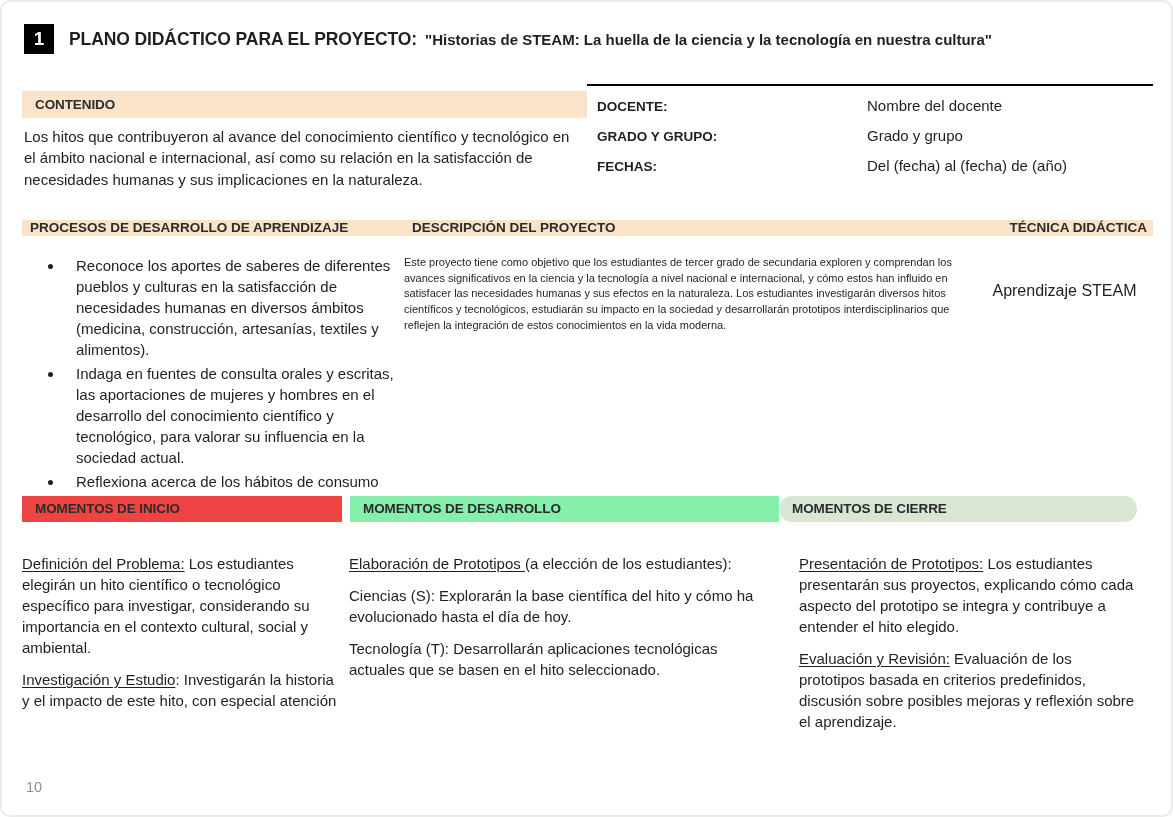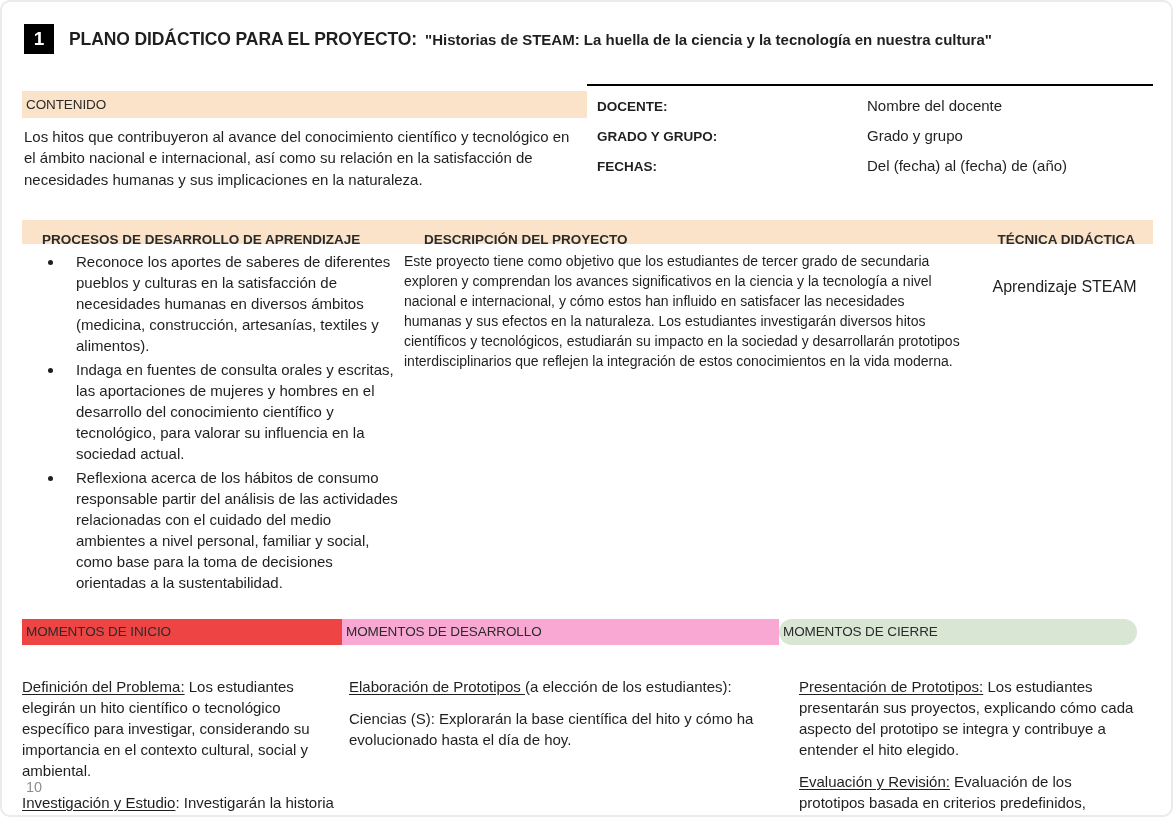--- a/index.html
+++ b/index.html
@@ -24,49 +24,49 @@
     font-weight: bold; font-size: 19px;
     display: flex; align-items: center; justify-content: center;
     flex: 0 0 auto;
   }
   .title-wrap { display: flex; align-items: baseline; }
   .doc-title { font-size: 17.5px; font-weight: bold; letter-spacing: -0.1px; white-space: nowrap; }
   .doc-subtitle { font-size: 15px; font-weight: bold; margin-left: 8px; white-space: nowrap; }
 
   
   .band {
-    font-weight: normal; font-size: 13.5px; color: #2b2b2b;
-    display: flex; align-items: center; padding: 0 4px;
+    font-weight: bold; font-size: 13.5px; color: #2b2b2b;
+    display: flex; align-items: center; padding: 0 13px;
     letter-spacing: -0.1px;
   }
   .band-peach { background: #fbe3c9; }
   .band-pink  { background: #ef4444; }
-  .band-blue  { background: #f9a8d4; }
+  .band-blue  { background: #86efac; margin-left: 8px; }
   .band-green { background: #d9e6d3; border-radius: 13px; }
 
   
   .row-top { display: grid; grid-template-columns: 565px 1fr; margin-bottom: 18px; min-height: 112px; }
   .contenido-col { margin-top: 7px; }
   .contenido-col .band { height: 27px; }
   .contenido-text { margin: 8px 2px 12px 2px; font-size: 15px; line-height: 1.42; max-width: 560px; }
 
   .info-col { border-top: 2px solid #000; padding: 11px 4px 0 10px; }
   .info-row { display: grid; grid-template-columns: 270px 1fr; align-items: baseline; margin-bottom: 13px; }
   .info-label { font-weight: bold; font-size: 13.5px; }
   .info-value { font-size: 15px; }
 
   
-  .mid-band { display: grid; grid-template-columns: 382px 572px 1fr; height: 16px; padding: 12px; }
+  .mid-band { display: grid; grid-template-columns: 382px 572px 1fr; height: 16px; padding: 0; }
   .mid-band .cell { display: flex; align-items: center; padding-left: 8px; font-weight: bold; font-size: 13.5px; color: #2b2b2b; }
   .mid-band .cell.right { justify-content: flex-end; padding-right: 6px; padding-left: 0; }
 
-  .mid-body { display: grid; grid-template-columns: 382px 572px 1fr; height: 375px; overflow: hidden; padding-top: 7px; }
+  .mid-body { display: grid; grid-template-columns: 382px 572px 1fr; height: 260px; overflow: hidden; padding-top: 19px; }
   .procesos-list { margin: 0; padding-left: 42px; font-size: 15px; line-height: 1.4; }
   .procesos-list li { padding-left: 12px; margin-bottom: 3px; }
-  .descripcion-text { font-size: 14px; line-height: 1.43; padding-right: 14px; }
+  .descripcion-text { font-size: 11px; line-height: 1.43; padding-right: 14px; }
   .tecnica-value { text-align: center; padding-top: 27px; font-size: 16px; }
 
   
   .bands3 { display: grid; grid-template-columns: 320px 437px 358px; height: 26px; }
   .cols3 { display: grid; grid-template-columns: 327px 440px 1fr; margin-top: 31px; }
   .mcol { overflow: hidden; }
   .mcol-1 { padding-right: 6px; }
   .mcol-2 { padding-right: 30px; }
   .mcol-3 { padding-left: 10px; padding-right: 18px; }
   .mpara { margin: 0 0 11px 0; font-size: 15px; line-height: 1.4; }
@@ -131,20 +131,21 @@
   </div>
 
   <div class="cols3">
     <div class="mcol mcol-1">
       <p class="mpara"><span class="u">Definición del Problema:</span><span> Los estudiantes elegirán un hito científico o tecnológico específico para investigar, considerando su importancia en el contexto cultural, social y ambiental.</span></p>
       <p class="mpara"><span class="u">Investigación y Estudio</span><span>: Investigarán la historia y el impacto de este hito, con especial atención</span></p>
     </div>
     <div class="mcol mcol-2">
       <p class="mpara"><span class="u">Elaboración de Prototipos </span><span>(a elección de los estudiantes):</span></p>
       <p class="mpara"><span class="u"></span><span>Ciencias (S): Explorarán la base científica del hito y cómo ha evolucionado hasta el día de hoy.</span></p>
+      <p class="mpara"><span class="u"></span><span>Tecnología (T): Desarrollarán aplicaciones tecnológicas actuales que se basen en el hito seleccionado.</span></p>
     </div>
     <div class="mcol mcol-3">
       <p class="mpara"><span class="u">Presentación de Prototipos:</span><span> Los estudiantes presentarán sus proyectos, explicando cómo cada aspecto del prototipo se integra y contribuye a entender el hito elegido.</span></p>
       <p class="mpara"><span class="u">Evaluación y Revisión:</span><span> Evaluación de los prototipos basada en criterios predefinidos, discusión sobre posibles mejoras y reflexión sobre el aprendizaje.</span></p>
     </div>
   </div>
 
   <div class="page-number">10</div>
 </div>
 

